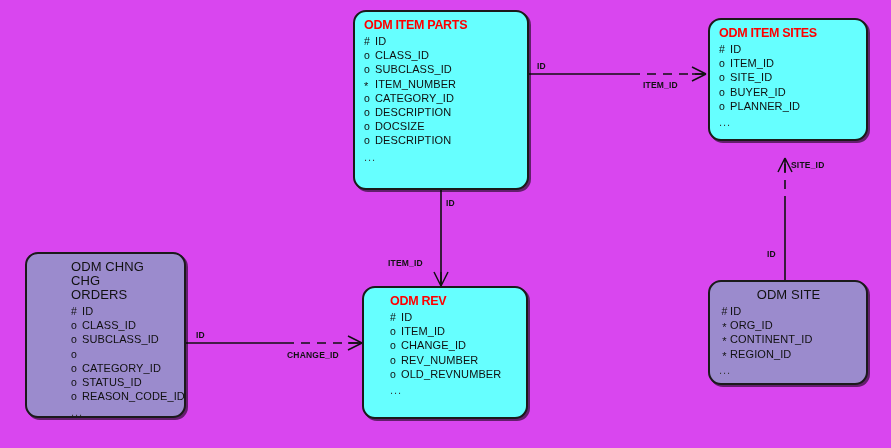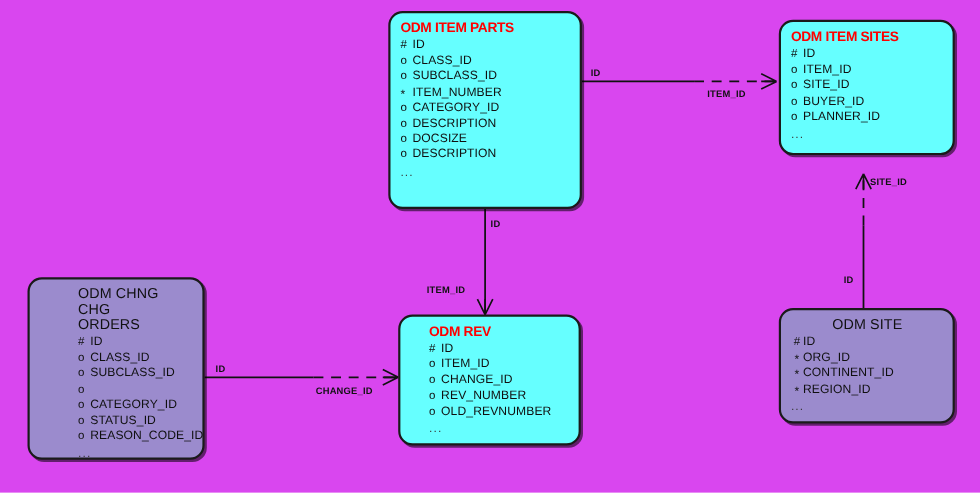--- a/index.html
+++ b/index.html
@@ -198,21 +198,21 @@
           <span class="aname">STATUS_ID</span>
         </li>
       <li class="attr">
           <span class="mark">o</span>
           <span class="aname">REASON_CODE_ID</span>
         </li>
       <li class="attr ellipsis">...</li>
     </ul>
   </div>
 
-  <div class="entity cyan" id="odm-rev" style="left:362px; top:286px; width:166px; height:119px;padding-left:26px;">
+  <div class="entity cyan" id="odm-rev" style="left:362px; top:286px; width:166px; height:133px;padding-left:26px;">
     <div class="ent-title">ODM REV</div>
     <ul class="attr-list">
       <li class="attr">
           <span class="mark">#</span>
           <span class="aname">ID</span>
         </li>
       <li class="attr">
           <span class="mark">o</span>
           <span class="aname">ITEM_ID</span>
         </li>

